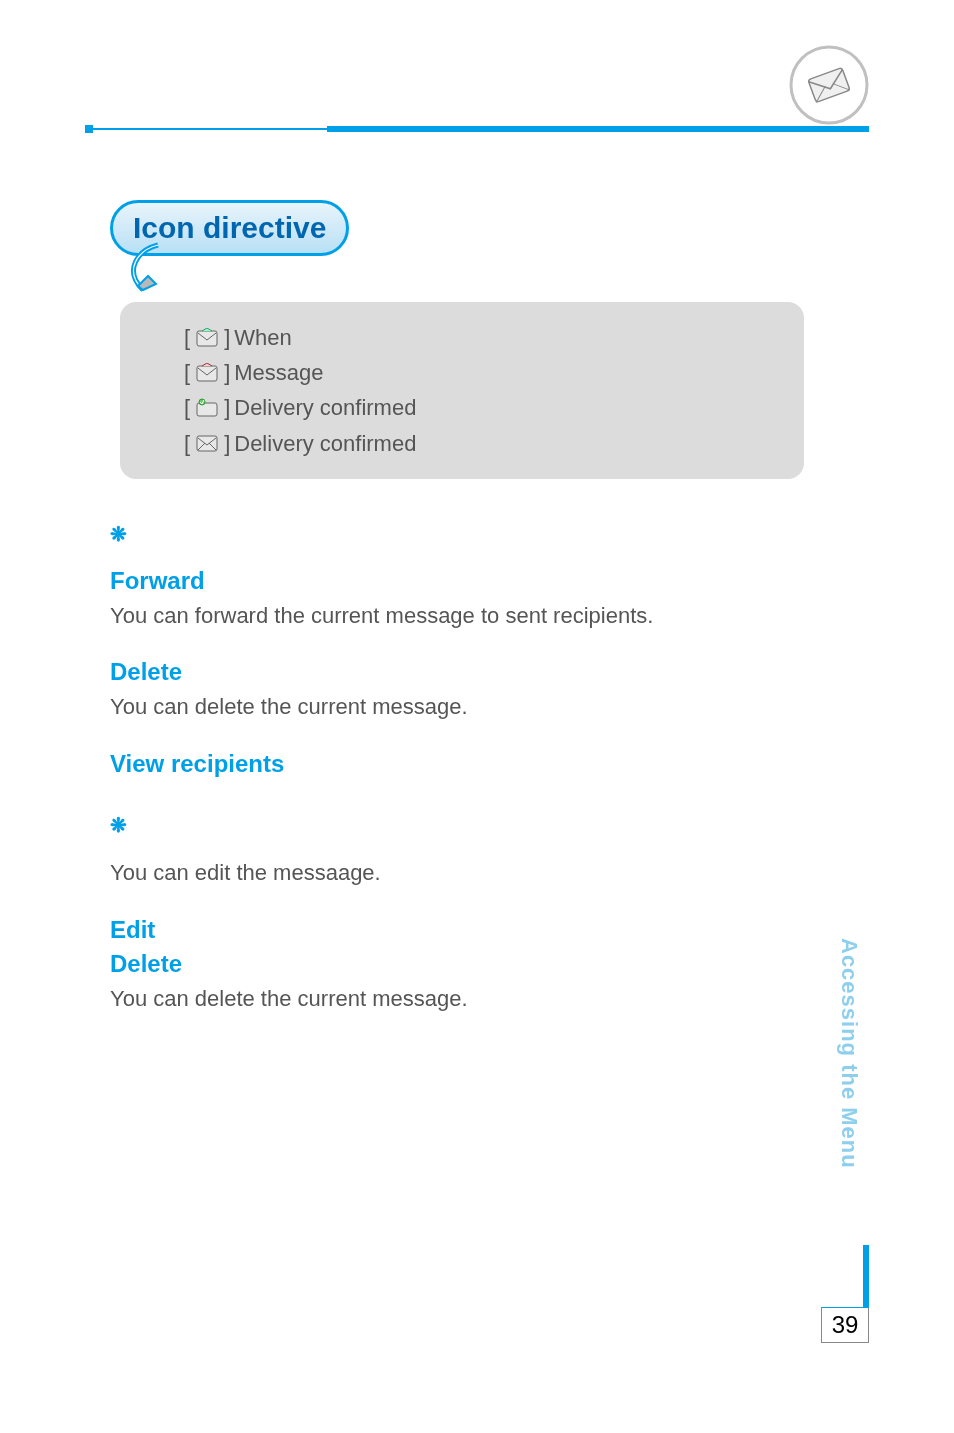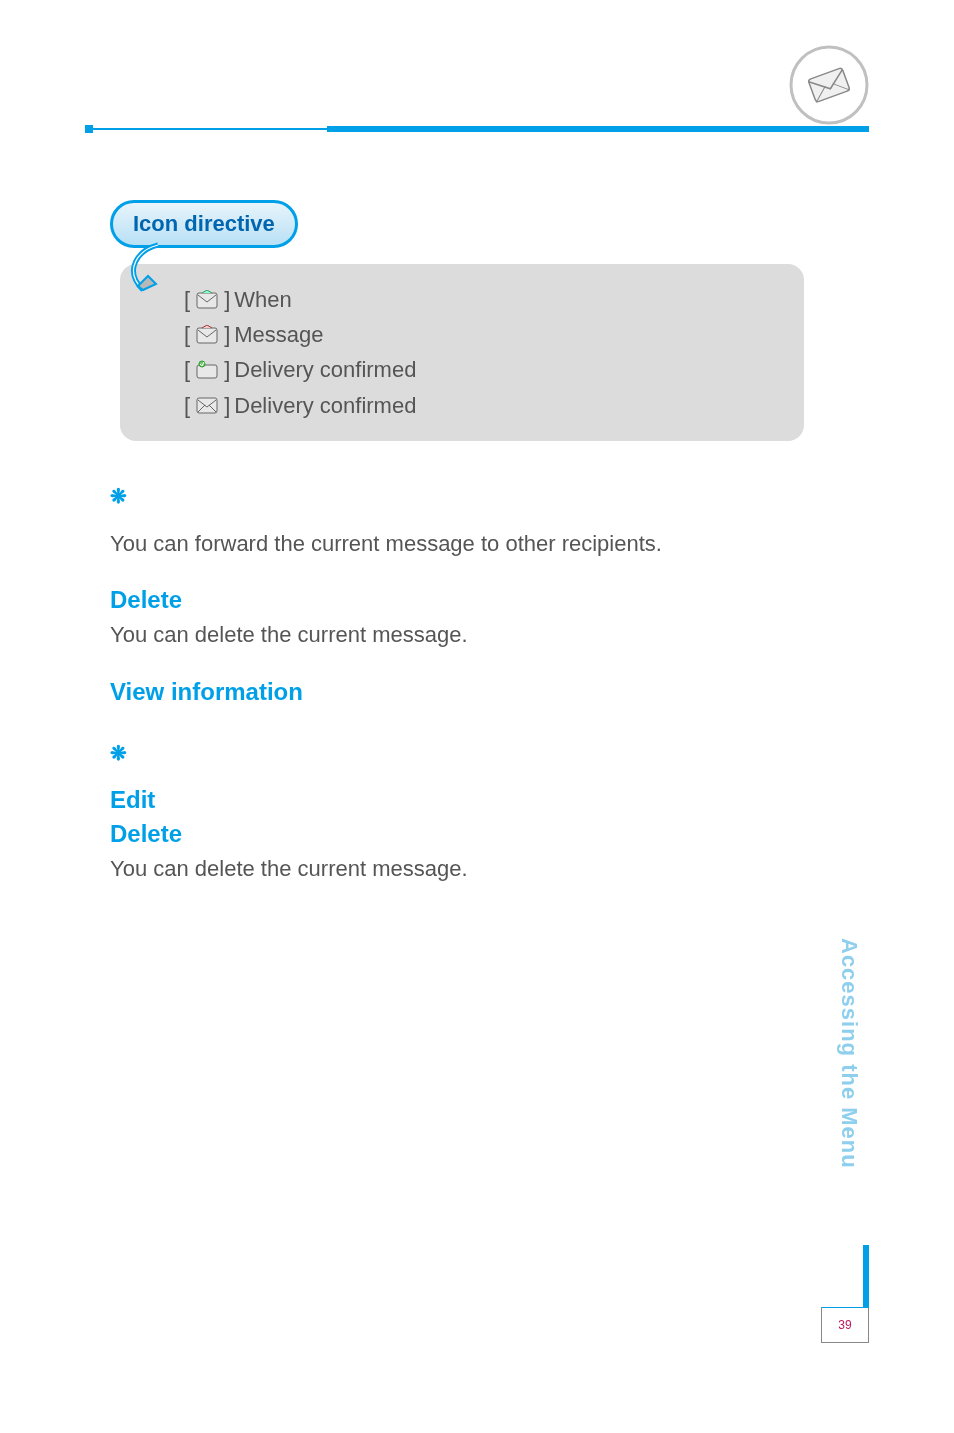--- a/index.html
+++ b/index.html
@@ -54,24 +54,24 @@
       left: 110px;
       right: 150px;
     }
     .callout-bubble {
       position: relative;
       display: inline-block;
       background: linear-gradient(to bottom, #e8f4fb, #b8e0f5);
       border: 3px solid #00a0e8;
       border-radius: 28px;
       padding: 8px 20px;
-      font-size: 22px;
+      font-size: 30px;
       font-weight: bold;
       color: #0066b0;
-      margin-bottom: 16px;
+      margin-bottom: 46px;
     }
     .callout-arrow {
       position: absolute;
       top: 40px;
       left: 8px;
     }
     .icon-box {
       background: #dcdcdc;
       border-radius: 16px;
       padding: 18px 30px 18px 60px;
@@ -138,22 +138,22 @@
       position: absolute;
       right: 85px;
       bottom: 90px;
       width: 48px;
       height: 36px;
       border: 1px solid #888;
       border-top-color: #00a0e8;
       display: flex;
       align-items: center;
       justify-content: center;
-      font-size: 12px;
-      color: #be185d;
+      font-size: 24px;
+      color: #000000;
     }
     .page-number-accent {
       position: absolute;
       right: 85px;
       bottom: 126px;
       width: 6px;
       height: 62px;
       background: #00a0e8;
     }
   </style>
@@ -240,32 +240,34 @@
       <span class="bracket">]</span>
       <span>Delivery confirmed</span>
     </div>
   </div>
 
   
   <div class="section-header">
     <span class="snowflake">❋</span>
   </div>
 
-  <div class="body-text">You can forward the current message to other recipients.</div>
+  <div class="sub-header">Forward</div>
+  <div class="body-text">You can forward the current message to sent recipients.</div>
 
   <div class="sub-header">Delete</div>
   <div class="body-text">You can delete the current message.</div>
 
-  <div class="sub-header">View information</div>
+  <div class="sub-header">View recipients</div>
 
   
   <div class="section-header section-gap">
     <span class="snowflake">❋</span>
   </div>
 
+  <div class="body-text">You can edit the messaage.</div>
 
   <div class="sub-header">Edit</div>
 
   <div class="sub-header">Delete</div>
   <div class="body-text">You can delete the current message.</div>
 </div>
 
 <div class="side-label">Accessing the Menu</div>
 
 <div class="page-number-accent"></div>

